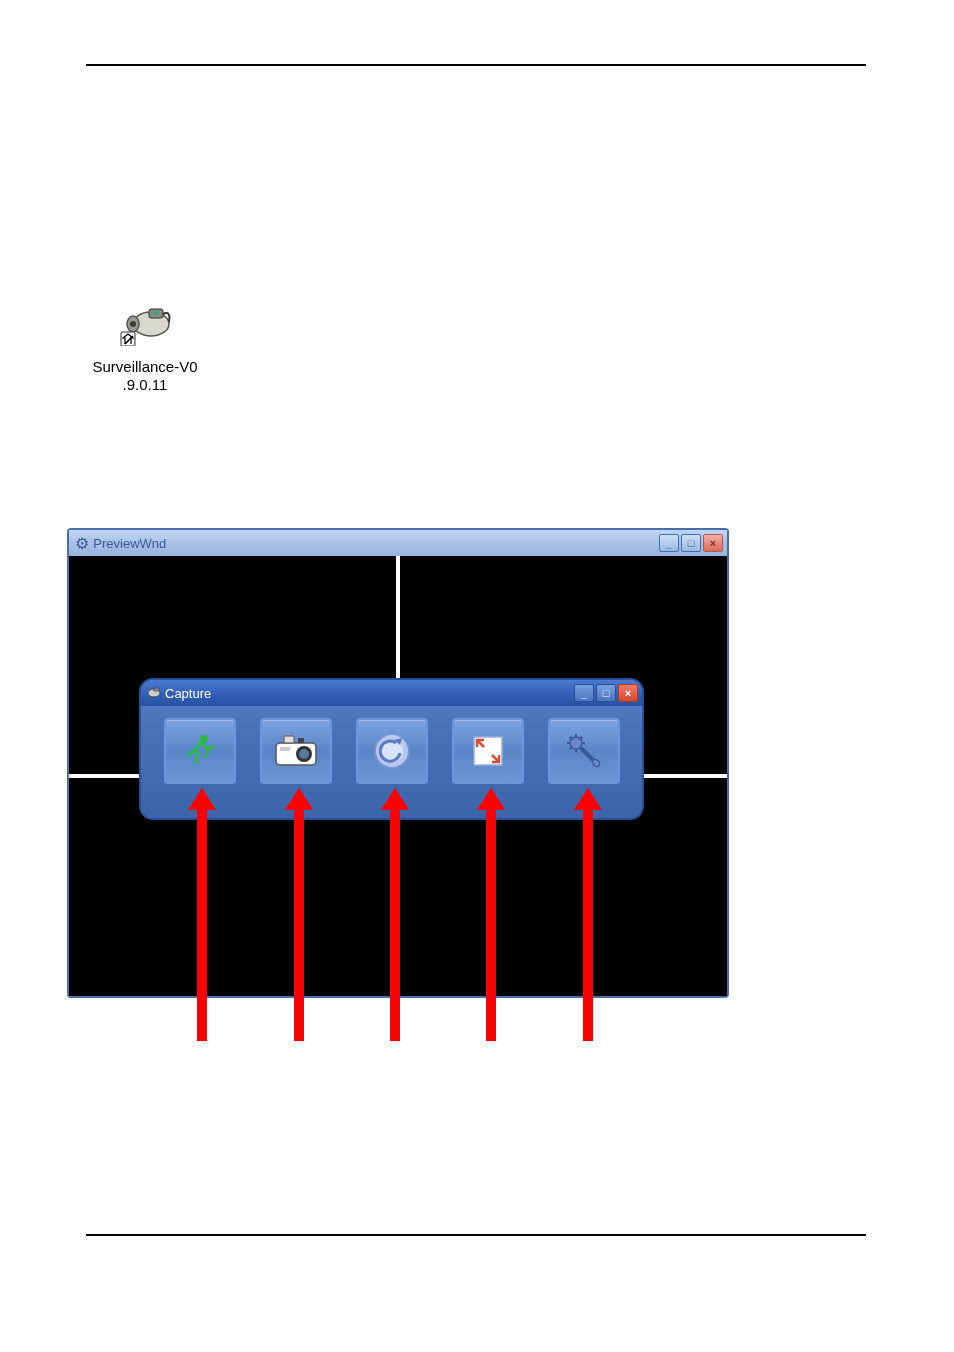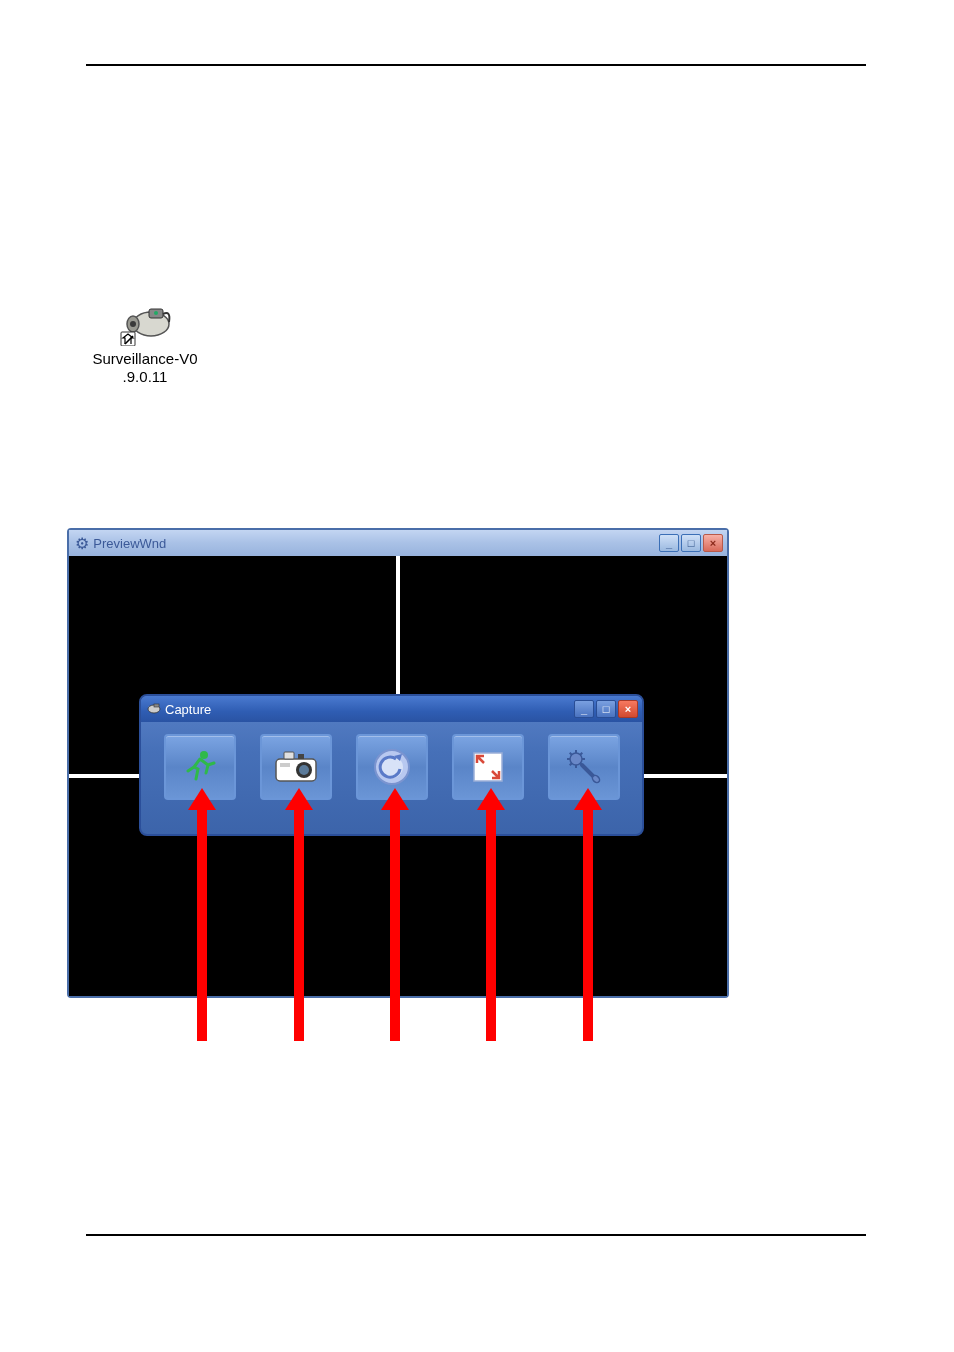--- a/index.html
+++ b/index.html
@@ -32,21 +32,21 @@
     top: 300px;
     left: 80px;
     width: 130px;
     text-align: center;
   }
   .shortcut .label {
     font-family: Tahoma, Arial, sans-serif;
     font-size: 15px;
     color: #000;
     line-height: 1.2;
-    margin-top: 0;
+    margin-top: 8px;
   }
   .shortcut .label span { display: block; }
   
   .previewwnd {
     position: absolute;
     top: 528px;
     left: 67px;
     width: 662px;
     height: 470px;
     border: 2px solid #4a6ea9;
@@ -100,26 +100,26 @@
     position: absolute;
     top: 50%;
     left: 0; right: 0;
     height: 4px;
     margin-top: -2px;
     background: #fff;
   }
   
   .capture {
     position: absolute;
-    top: 694px;
+    top: 678px;
     left: 139px;
     width: 505px;
     height: 142px;
     border: 2px solid #2b4f9a;
-    border-radius: 8px;
+    border-radius: 14px;
     background: linear-gradient(to bottom, #5a82c8 0%, #4670b8 40%, #3c64aa 100%);
     overflow: hidden;
   }
   .capture .titlebar {
     background: linear-gradient(to bottom, #4a7ad0 0%, #2f5db3 60%, #2a53a3 100%);
     color: #fff;
   }
   .capture .winbtn {
     background: linear-gradient(to bottom, #7aa0e0, #4a73c0);
     border-color: #2a4e95;

